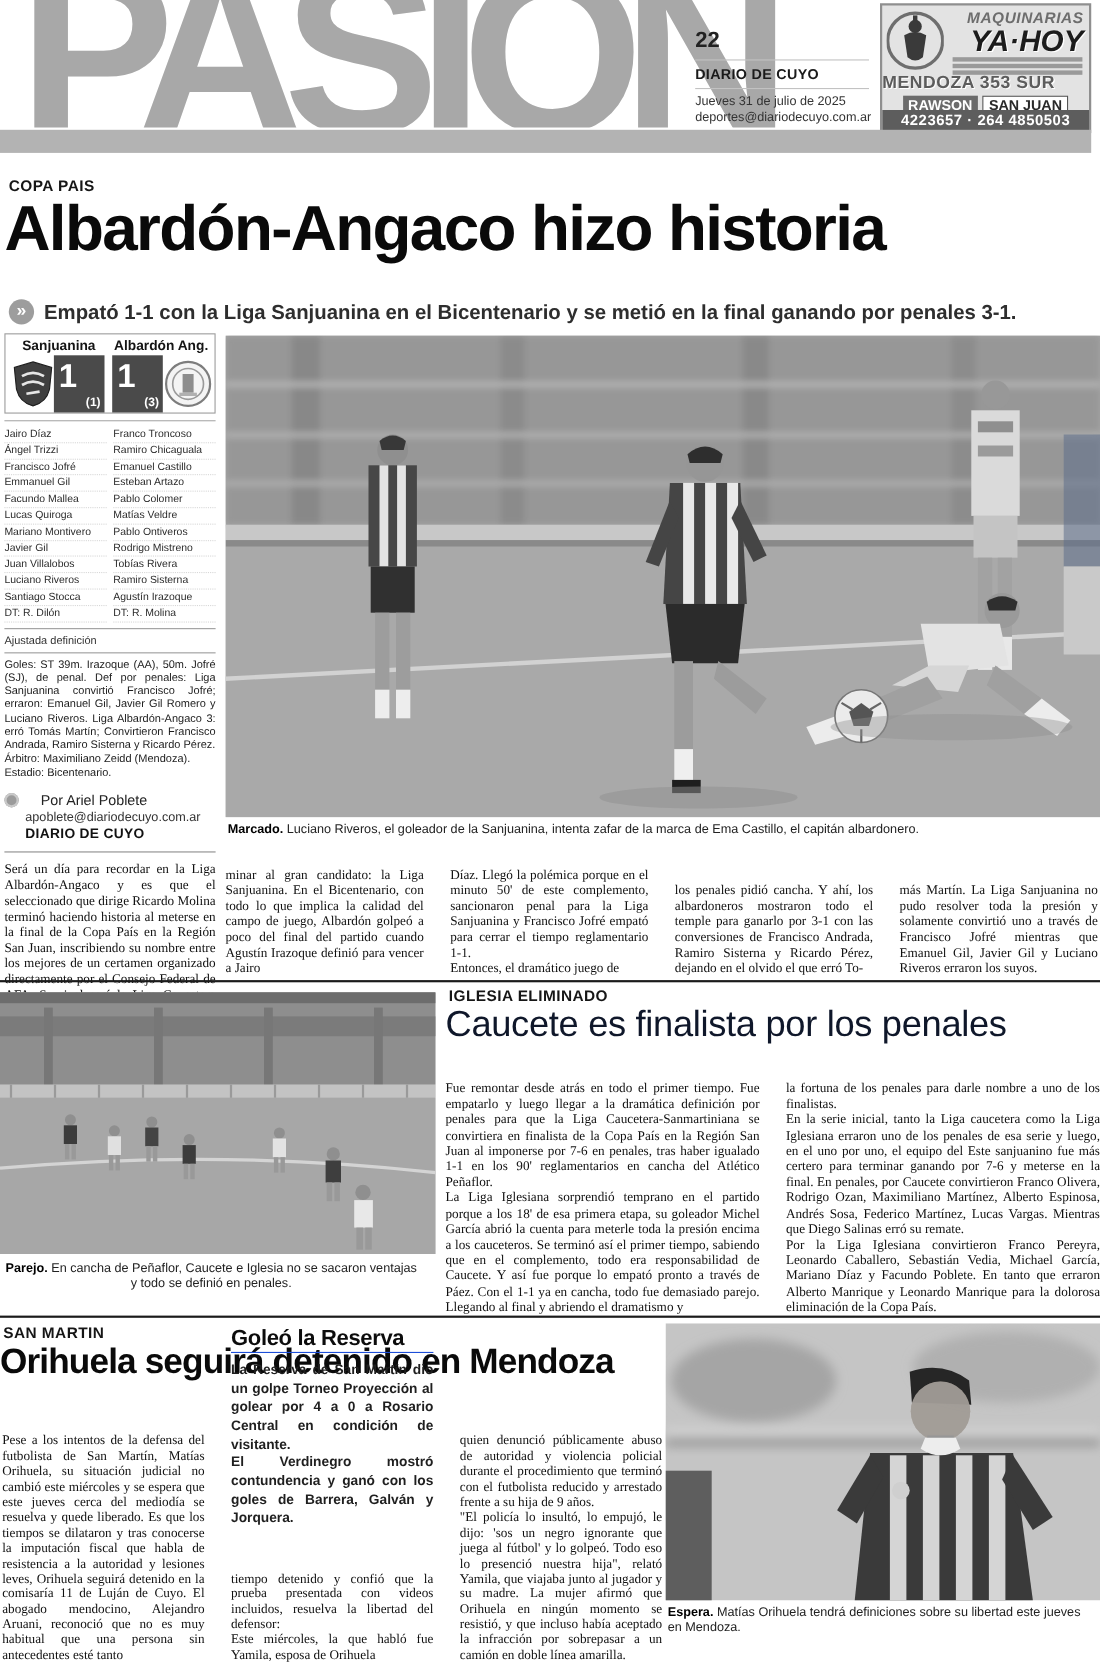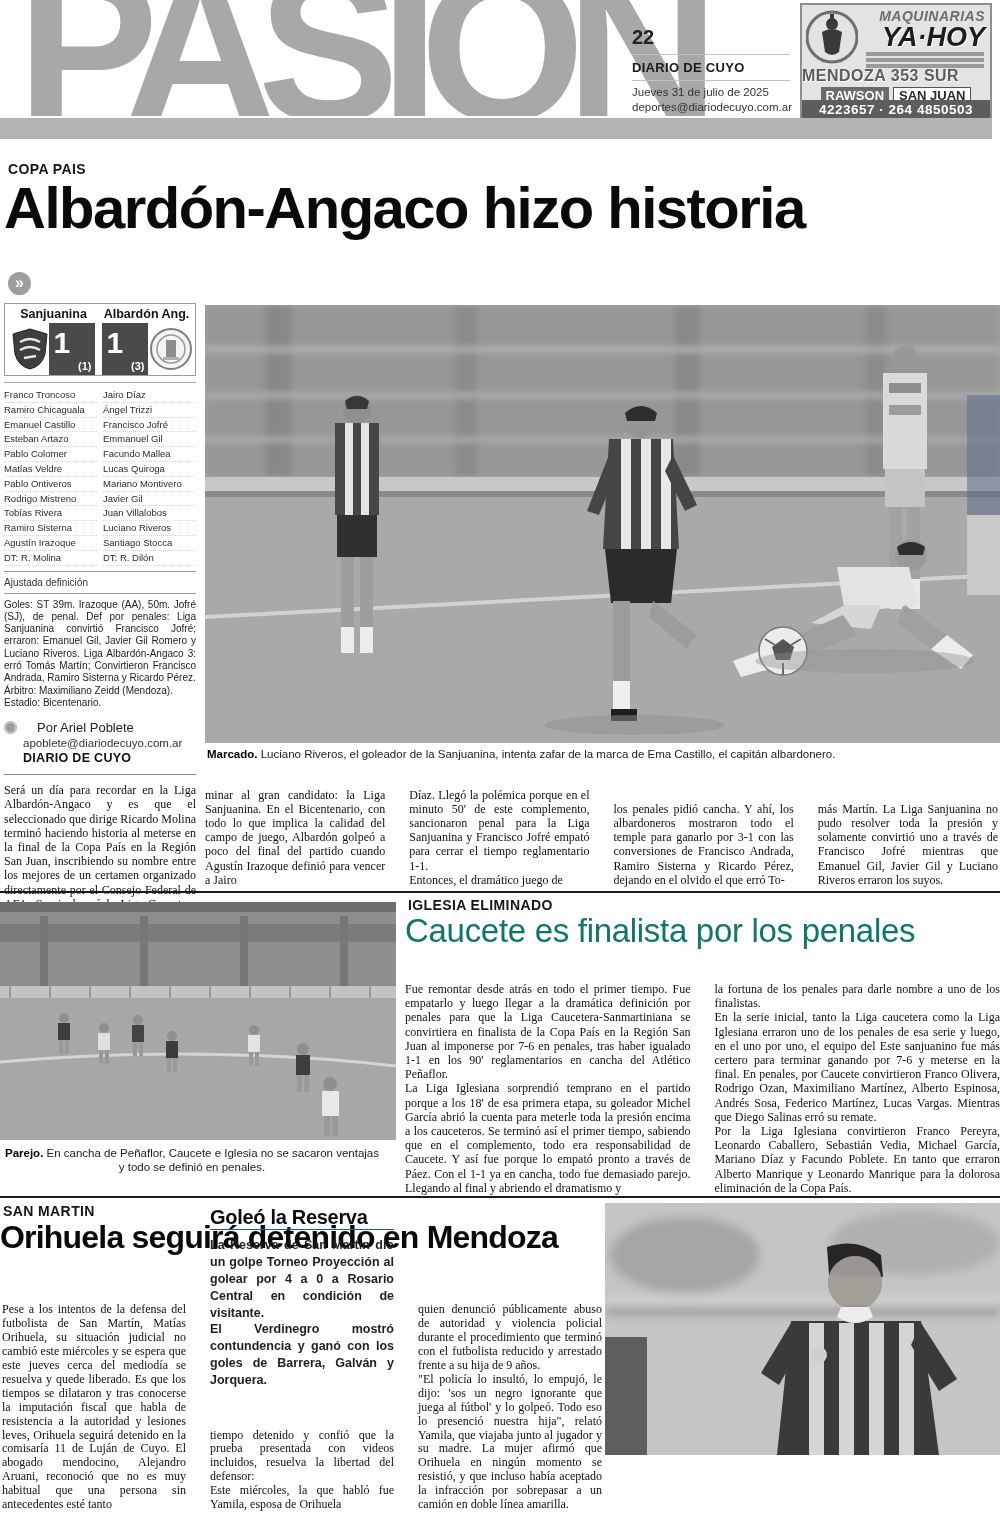--- a/index.html
+++ b/index.html
@@ -96,21 +96,21 @@
   .lead-cols { position:absolute; left:205px; top:769px; width:793px; height:118px; }
 
   .divider { position:absolute; left:0; width:1000px; height:2px; background:#1b1b1b; }
   .divider-1 { top:891px; }
   .divider-2 { top:1196px; }
 
   
   .mid-photo { left:0; top:902px; }
   .mid-caption { position:absolute; left:2px; top:1146px; width:380px;text-align:center; }
   .mid-kicker { position:absolute; left:408px; top:897px; }
-  .mid-headline { position:absolute; left:405px; top:912px; width:595px; font-size:33px; font-weight:400; letter-spacing:-.3px; color:#0f766e; }
+  .mid-headline { position:absolute; left:405px; top:912px; width:595px; font-size:33px; font-weight:400; letter-spacing:-.3px; color:#0f172a; }
   .mid-cols { position:absolute; left:405px; top:957px; width:595px; height:238px; }
 
   
   .bot-kicker { position:absolute; left:3px; top:1203px; }
   .bot-headline { position:absolute; left:0; top:1219px; width:600px; font-size:32px; font-weight:800; letter-spacing:-.8px; color:#0a0a0a; }
   .bot-photo { left:605px; top:1203px; }
   .bot-caption { position:absolute; left:607px; top:1459px; width:385px; }
   .bot-cols { position:absolute; left:2px; top:1266px; width:600px; height:246px; }
   .bot-cols .serif-col { line-height:13.9px; }
   .reserve-box-title { font-size:20px; font-weight:700; color:#0c0c0c; letter-spacing:-.3px; border-bottom:1px solid #1d4ed8; padding-bottom:4px; }
@@ -157,20 +157,21 @@
     </div>
     <div class="ad-phones">4223657 · 264 4850503</div>
   </div>
 
   <div class="gray-band"></div>
 
   <div class="kicker lead-kicker">COPA PAIS</div>
   <h1 class="lead-headline">Albardón-Angaco hizo historia</h1>
   <div class="lead-deck">
     <span class="deck-badge">»</span>
+    <span class="deck-text">Empató 1-1 con la Liga Sanjuanina en el Bicentenario y se metió en la final ganando por penales 3-1.</span>
   </div>
 
   <div class="match-panel">
     <div class="score-header">
       <div class="team-half">
         <div class="team-name">Sanjuanina</div>
         <div class="score-row">
           <svg width="36" height="42" viewBox="0 0 36 42">
             <path d="M18 1 L35 6 L33 26 Q30 38 18 41 Q6 38 3 26 L1 6 Z" fill="#3f3f3f" stroke="#1f1f1f"></path>
             <path d="M8 14 Q18 8 28 14 M8 22 Q18 16 28 22 M12 30 L24 28" stroke="#e6e6e6" stroke-width="2.4" fill="none"></path>
@@ -192,46 +193,46 @@
             <circle cx="22" cy="22" r="20" fill="#f4f4f4" stroke="#7d7d7d" stroke-width="2"></circle>
             <circle cx="22" cy="22" r="14" fill="none" stroke="#9a9a9a" stroke-width="1.5"></circle>
             <rect x="17" y="13" width="10" height="17" fill="#8d8d8d"></rect>
             <rect x="14" y="30" width="16" height="3" fill="#b0b0b0"></rect>
           </svg>
         </div>
       </div>
     </div>
     <div class="players">
       <div class="player-col">
+          <div class="list-item">Jairo Díaz</div>
+          <div class="list-item">Ángel Trizzi</div>
+          <div class="list-item">Francisco Jofré</div>
+          <div class="list-item">Emmanuel Gil</div>
+          <div class="list-item">Facundo Mallea</div>
+          <div class="list-item">Lucas Quiroga</div>
+          <div class="list-item">Mariano Montivero</div>
+          <div class="list-item">Javier Gil</div>
+          <div class="list-item">Juan Villalobos</div>
+          <div class="list-item">Luciano Riveros</div>
+          <div class="list-item">Santiago Stocca</div>
+          <div class="list-item">DT: R. Dilón</div>
+        </div>
+      <div class="player-col">
           <div class="list-item">Franco Troncoso</div>
           <div class="list-item">Ramiro Chicaguala</div>
           <div class="list-item">Emanuel Castillo</div>
           <div class="list-item">Esteban Artazo</div>
           <div class="list-item">Pablo Colomer</div>
           <div class="list-item">Matías Veldre</div>
           <div class="list-item">Pablo Ontiveros</div>
           <div class="list-item">Rodrigo Mistreno</div>
           <div class="list-item">Tobías Rivera</div>
           <div class="list-item">Ramiro Sisterna</div>
           <div class="list-item">Agustín Irazoque</div>
           <div class="list-item">DT: R. Molina</div>
-        </div>
-      <div class="player-col">
-          <div class="list-item">Jairo Díaz</div>
-          <div class="list-item">Ángel Trizzi</div>
-          <div class="list-item">Francisco Jofré</div>
-          <div class="list-item">Emmanuel Gil</div>
-          <div class="list-item">Facundo Mallea</div>
-          <div class="list-item">Lucas Quiroga</div>
-          <div class="list-item">Mariano Montivero</div>
-          <div class="list-item">Javier Gil</div>
-          <div class="list-item">Juan Villalobos</div>
-          <div class="list-item">Luciano Riveros</div>
-          <div class="list-item">Santiago Stocca</div>
-          <div class="list-item">DT: R. Dilón</div>
         </div>
     </div>
     <div class="panel-rule"></div>
     <div class="match-note">Ajustada definición</div>
     <div class="panel-rule"></div>
     <div class="match-details">Goles: ST 39m. Irazoque (AA), 50m. Jofré (SJ), de penal. Def por penales: Liga Sanjuanina convirtió Francisco Jofré; erraron: Emanuel Gil, Javier Gil Romero y Luciano Riveros. Liga Albardón-Angaco 3: erró Tomás Martín; Convirtieron Francisco Andrada, Ramiro Sisterna y Ricardo Pérez.</div>
     <div class="match-line">Árbitro: Maximiliano Zeidd (Mendoza).</div>
     <div class="match-line">Estadio: Bicentenario.</div>
 
     <div class="byline">
@@ -459,20 +460,24 @@
       <rect x="204" y="120" width="15" height="132" fill="#d5d5d5"></rect>
       <rect x="234" y="120" width="15" height="132" fill="#d5d5d5"></rect>
       <rect x="264" y="120" width="15" height="132" fill="#d5d5d5"></rect>
       <rect x="294" y="120" width="15" height="132" fill="#d5d5d5"></rect>
       <path d="M232 114 Q250 126 268 114 L264 104 L236 104 Z" fill="#ededed"></path>
       <path d="M186 120 L156 170 L174 182 L198 140 Z" fill="#3a3a3a"></path>
       <path d="M316 120 L352 176 L334 188 L306 142 Z" fill="#3a3a3a"></path>
       <circle cx="214" cy="152" r="8" fill="#cfcfcf"></circle>
     </g>
   </svg>
+  <div class="caption bot-caption">
+    <b>Espera.</b>
+    <span>Matías Orihuela tendrá definiciones sobre su libertad este jueves en Mendoza.</span>
+  </div>
 
   <div class="serif-cols bot-cols">
     <div class="serif-col">Pese a los intentos de la defensa del futbolista de San Martín, Matías Orihuela, su situación judicial no cambió este miércoles y se espera que este jueves cerca del mediodía se resuelva y quede liberado. Es que los tiempos se dilataron y tras conocerse la imputación fiscal que habla de resistencia a la autoridad y lesiones leves, Orihuela seguirá detenido en la comisaría 11 de Luján de Cuyo. El abogado mendocino, Alejandro Aruani, reconoció que no es muy habitual que una persona sin antecedentes esté tanto</div>
     <div class="serif-col" style="white-space:normal;">
       <div class="reserve-box-title" style="font-family:'Liberation Sans',sans-serif;">Goleó la Reserva</div>
       <div class="reserve-box-text">La Reserva de San Martín dio un golpe Torneo Proyección al golear por 4 a 0 a Rosario Central en condición de visitante.
 El Verdinegro mostró contundencia y ganó con los goles de Barrera, Galván y Jorquera.</div>
       <div class="col2-cont">tiempo detenido y confió que la prueba presentada con videos incluidos, resuelva la libertad del defensor:
 Este miércoles, la que habló fue Yamila, esposa de Orihuela</div>
     </div>

